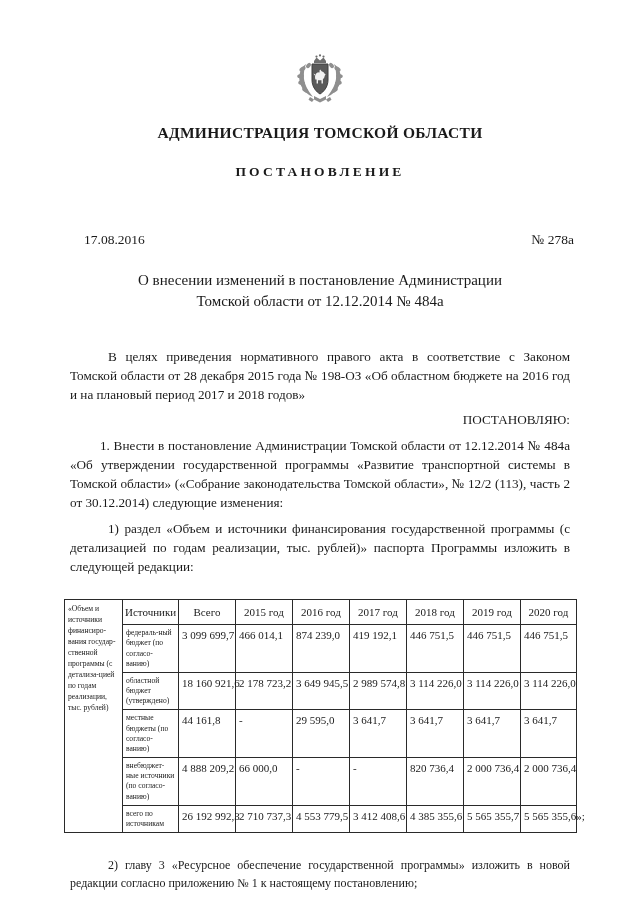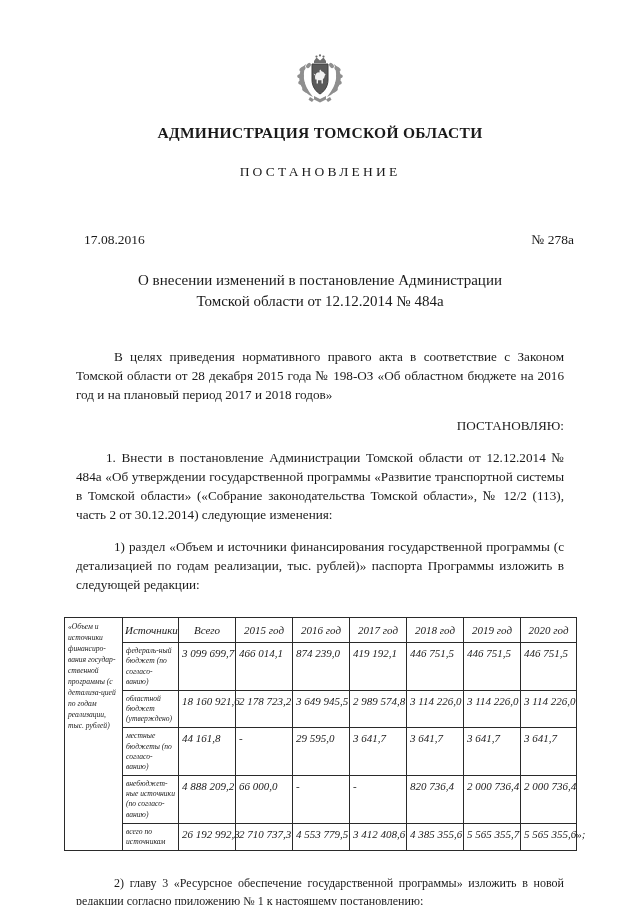--- a/index.html
+++ b/index.html
@@ -45,21 +45,21 @@
     margin-top: 16px;
     text-align: center;
     font-size: 15.5px;
     font-weight: bold;
     letter-spacing: 0.3px;
   }
   .doc-type {
     margin-top: 22px;
     text-align: center;
     font-size: 13.5px;
-    font-weight: normal;
+    font-weight: bold;
     letter-spacing: 3.2px;
   }
 
   
   .meta-row {
     margin-top: 52px;
     display: flex;
     justify-content: space-between;
     align-items: baseline;
     font-size: 13.5px;
@@ -79,28 +79,28 @@
 
   
   .body-block {
     margin-top: 34px;
     font-size: 13.2px;
     line-height: 1.46;
   }
   .p-just {
     text-align: justify;
     text-justify: inter-word;
-    margin: 12px;
+    margin: 6px;
   }
   .indent { text-indent: 38px; }
   .indent-sm { text-indent: 30px; }
   .nojust { text-align: right; }
 
   
-  .table-wrap { margin-top: 22px; font-style: italic; }
+  .table-wrap { margin-top: 22px; }
   table.fin {
     border-collapse: collapse;
     width: 512px;
     table-layout: fixed;
     font-size: 7.6px;
     line-height: 1.34;
   }
   table.fin td, table.fin th {
     border: 1px solid #2a2a2a;
     padding: 3px 3px;

